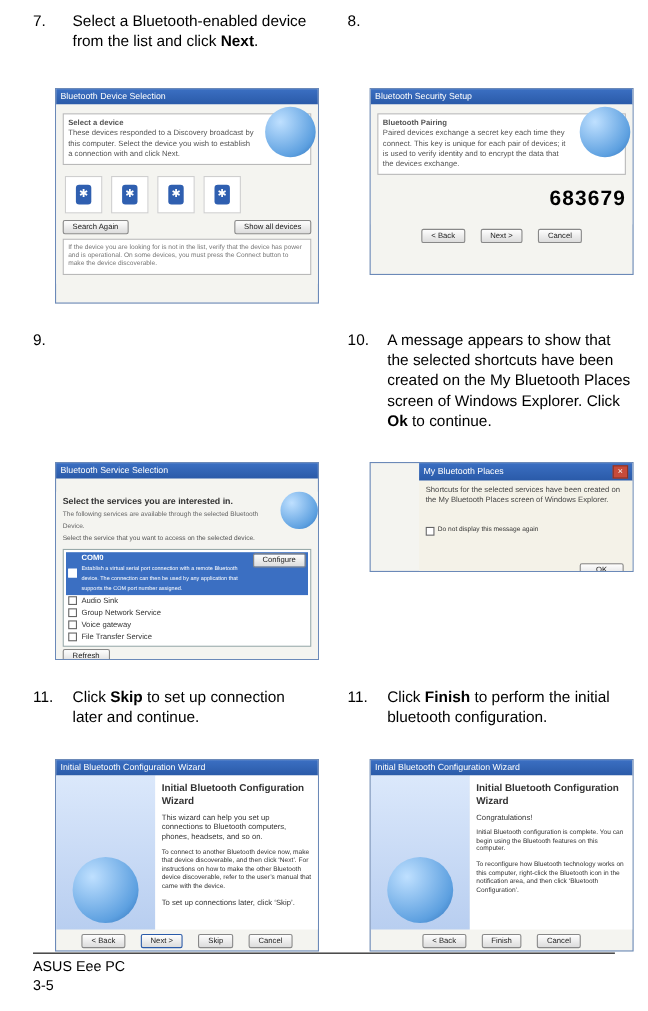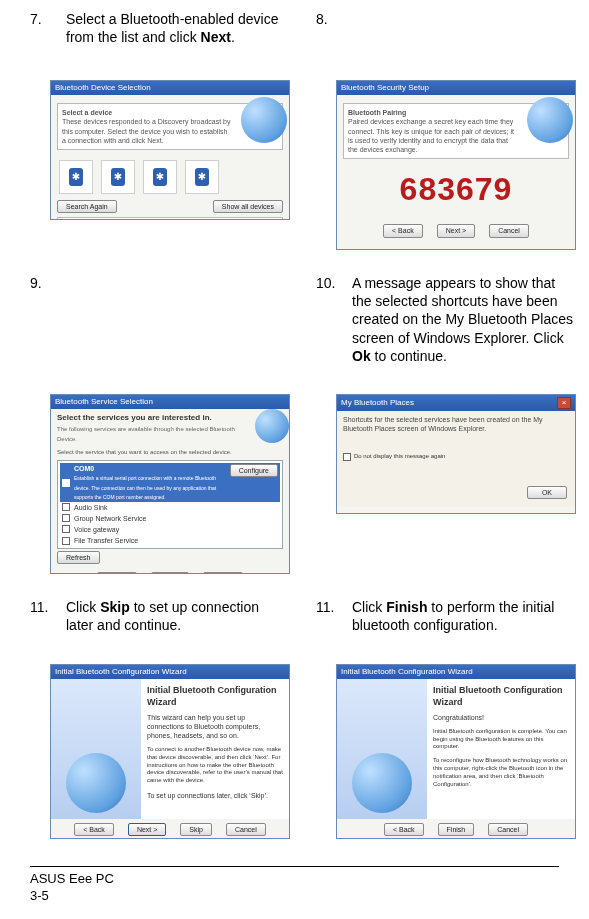--- a/index.html
+++ b/index.html
@@ -84,31 +84,31 @@
   .dev {
     width:34px;height:34px;border:1px solid #cfcfcf; background:#fff;
     display:flex;align-items:center;justify-content:center;
     font-size:6px;color:#555;
   }
   .dev .bt {
     width:14px;height:18px;border-radius:3px;background:#2f5fb0;color:#fff;
     display:flex;align-items:center;justify-content:center;font-size:10px;
   }
   .pin {
-    font-size:32px;font-weight:700;color:#b91c1c;text-align:center;padding:6px 0;
+    font-size:19px;font-weight:700;color:#000000;text-align:right;padding:6px 0;
     letter-spacing:1px;
   }
   .svc {
     border:1px solid #9aa; background:#fff; padding:2px; font-size:7px; color:#333;
   }
   .svc-row { display:flex; align-items:center; gap:4px; padding:1px 2px; }
   .svc-row.sel { background:#3b6fc2; color:#fff; }
   .chk { width:8px;height:8px;border:1px solid #666;background:#fff;display:inline-block;flex:none; }
   .svc-row.sel .chk{ border-color:#fff;}
-  .msgwin { height:120px; }
+  .msgwin { height:100px;padding-left:44px; }
   .wiz { display:flex; }
   .wiz-left {
     width:90px; background:linear-gradient(#dbe8fb,#b8cef0);
     position:relative; flex:none; min-height:140px;
   }
   .wiz-right { flex:1; background:#fff; padding:6px; font-size:7px; color:#333; }
   .wiz-title { font-size:9px; font-weight:700; margin-bottom:4px; }
 
   .footer {
     position:absolute;
@@ -127,21 +127,21 @@
 
 <div class="grid">
 
   <div class="step">
     <div class="step-head">
       <div class="num">7.</div>
       <div class="text">
         <span>Select a Bluetooth-enabled device from the list and click </span><b>Next</b><span>.</span>
       </div>
     </div>
-    <div class="win" style="height:140px;">
+    <div class="win" style="height:196px;">
       <div class="win-title">
         <span>Bluetooth Device Selection</span>
       </div>
       <div class="win-body" style="position:relative;">
         <div class="globe" style="top:2px;right:2px;"></div>
         <div class="frame" style="padding-right:50px;">
           <b>Select a device</b><br>
           <span>These devices responded to a Discovery broadcast by this computer. Select the device you wish to establish a connection with and click Next.</span>
         </div>
         <div class="sel-list">
@@ -193,21 +193,21 @@
   </div>
 
   <div class="step">
     <div class="step-head" style="min-height:110px;">
       <div class="num">9.</div>
     </div>
     <div class="win" style="height:180px;">
       <div class="win-title">
         <span>Bluetooth Service Selection</span>
       </div>
-      <div class="win-body" style="position:relative;">
+      <div class="win-body" style="position:relative;margin-top:12px;">
         <div class="globe" style="top:0;right:0;width:34px;height:34px;"></div>
         <div style="padding-right:40px;">
           <b>Select the services you are interested in.</b><br>
           <span style="font-size:6px;color:#666;">The following services are available through the selected Bluetooth Device.</span>
         </div>
         <div style="font-size:6px;margin:4px 0;color:#555;">Select the service that you want to access on the selected device.</div>
         <div class="svc">
           <div class="svc-row sel">
             <span class="chk"></span>
             <span style="flex:1">

